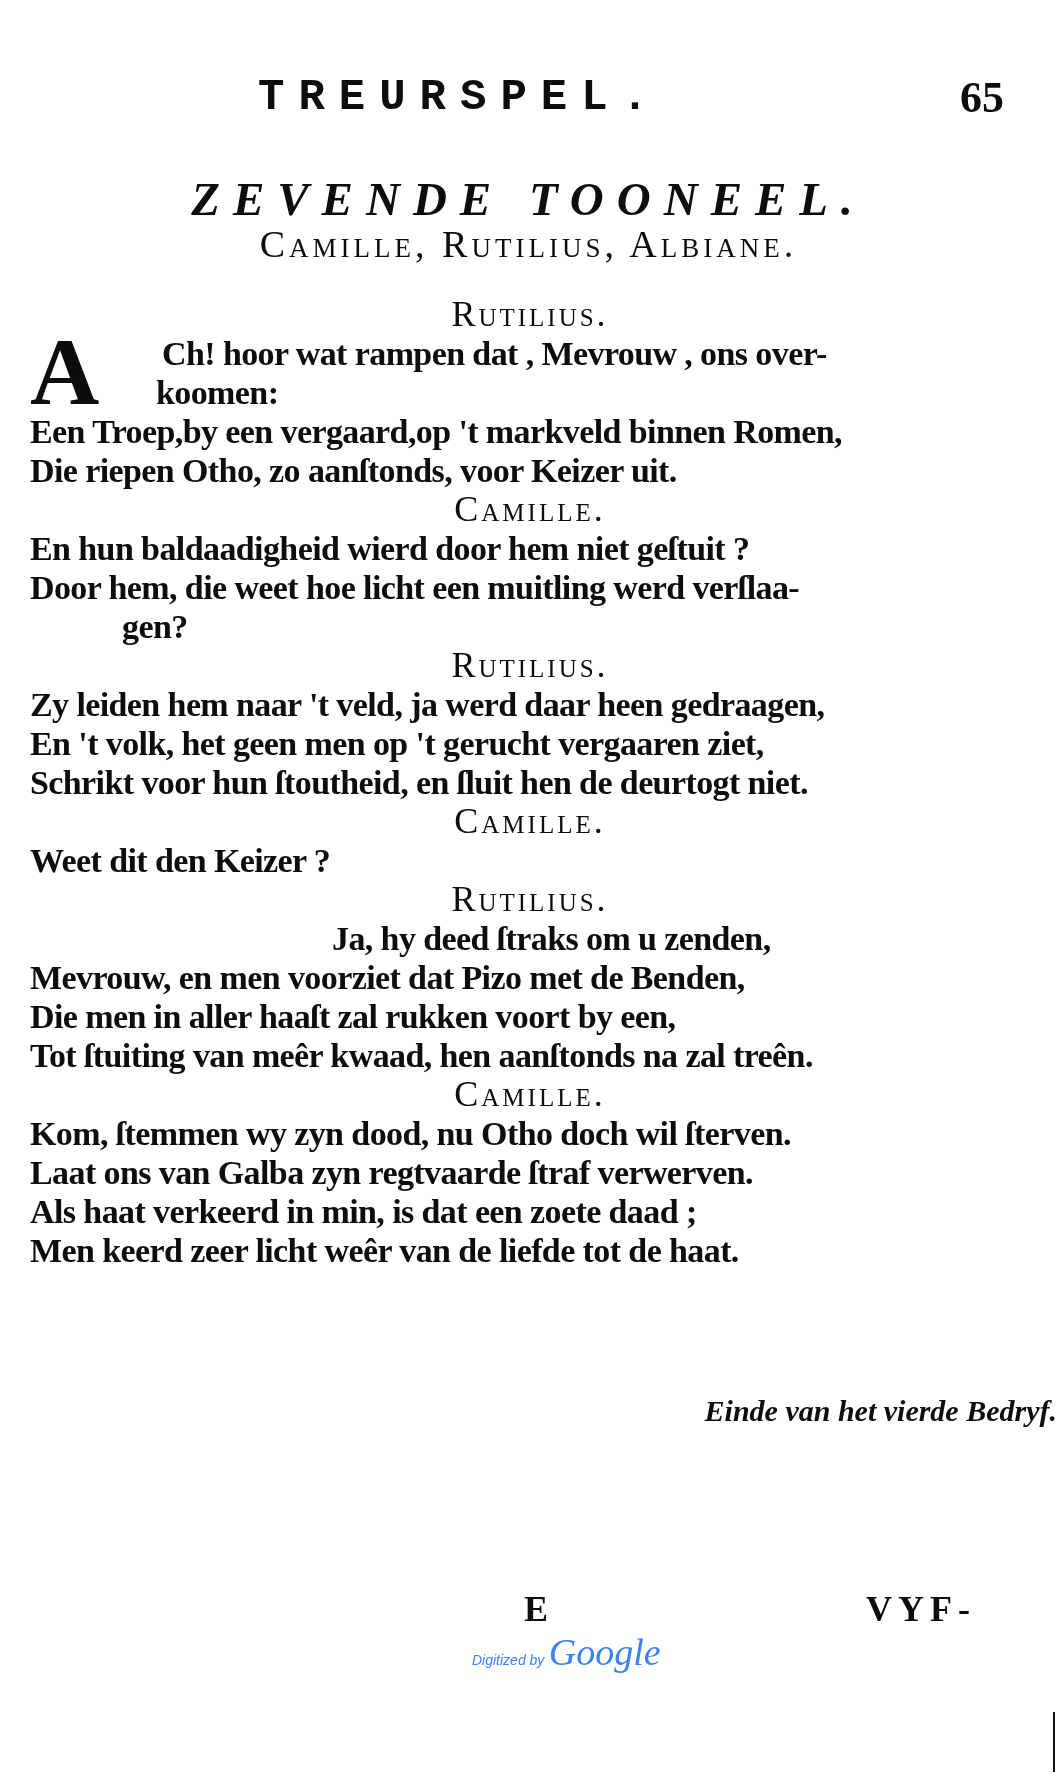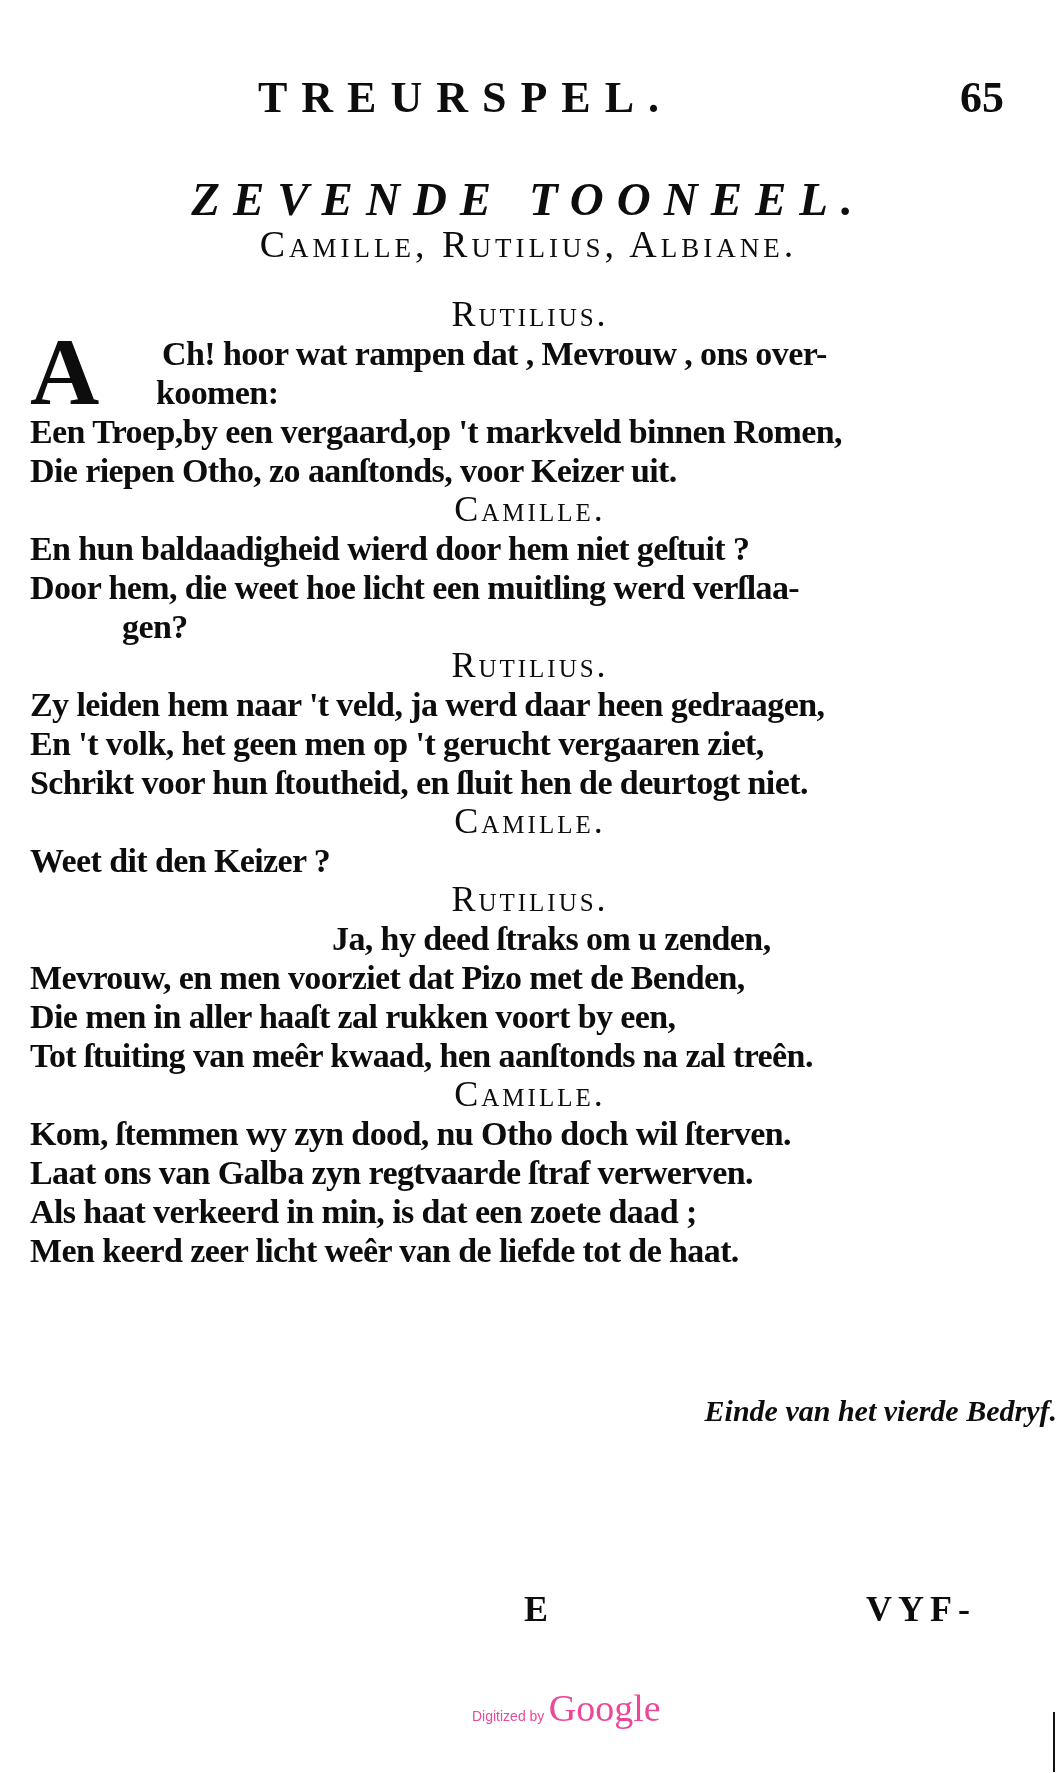--- a/index.html
+++ b/index.html
@@ -7,21 +7,21 @@
       width: 1057px; height: 1773px; position: relative; overflow: hidden;
       font-family: "Liberation Serif", "DejaVu Serif", serif;
       color: #0d0d0d;
     }
     .abs { position: absolute; }
     .running-head {
       left: 0; top: 72px; width: 1057px; height: 50px;
     }
     .running-title {
       position: absolute; left: 258px; top: 0;
-      font-size: 44px; font-weight: bold; letter-spacing: 14px;
+      font-size: 44px; font-weight: bold; letter-spacing: 14px; font-family: Liberation Mono, monospace;
     }
     .page-number {
       position: absolute; left: 960px; top: 0;
       font-size: 44px; font-weight: bold;
     }
     .scene-title {
       left: 0; top: 172px; width: 1057px; text-align: center;
       font-size: 47px; font-style: italic; font-weight: bold; letter-spacing: 13px;
     }
     .cast {
@@ -45,22 +45,23 @@
       position: absolute; left: 0px; top: -6px;
       font-size: 96px; line-height: 88px; font-weight: bold;
     }
     .end-act {
       left: 0; top: 1394px; width: 1057px; text-align: right;
       font-size: 30px; font-style: italic; font-weight: bold;
     }
     .signature { left: 524px; top: 1588px; font-size: 36px; font-weight: bold; }
     .catchword { left: 866px; top: 1588px; font-size: 36px; font-weight: bold; letter-spacing: 6px; }
     .digitized {
-      left: 472px; top: 1686px; color: #ec4899;
+      left: 472px; top: 1630px; color: #3b82f6;
       font-family: "Liberation Sans", sans-serif;
+      font-style: italic;
     }
     .digitized .small { font-size: 14px; }
     .digitized .big { font-size: 38px; font-family: "Liberation Serif", serif; }
     .edge-line { left: 1053px; top: 1712px; width: 2px; height: 60px; background: #111; }
   </style>
 </head>
 <body>
 
 <div class="abs running-head">
   <span class="running-title">TREURSPEL.</span>

